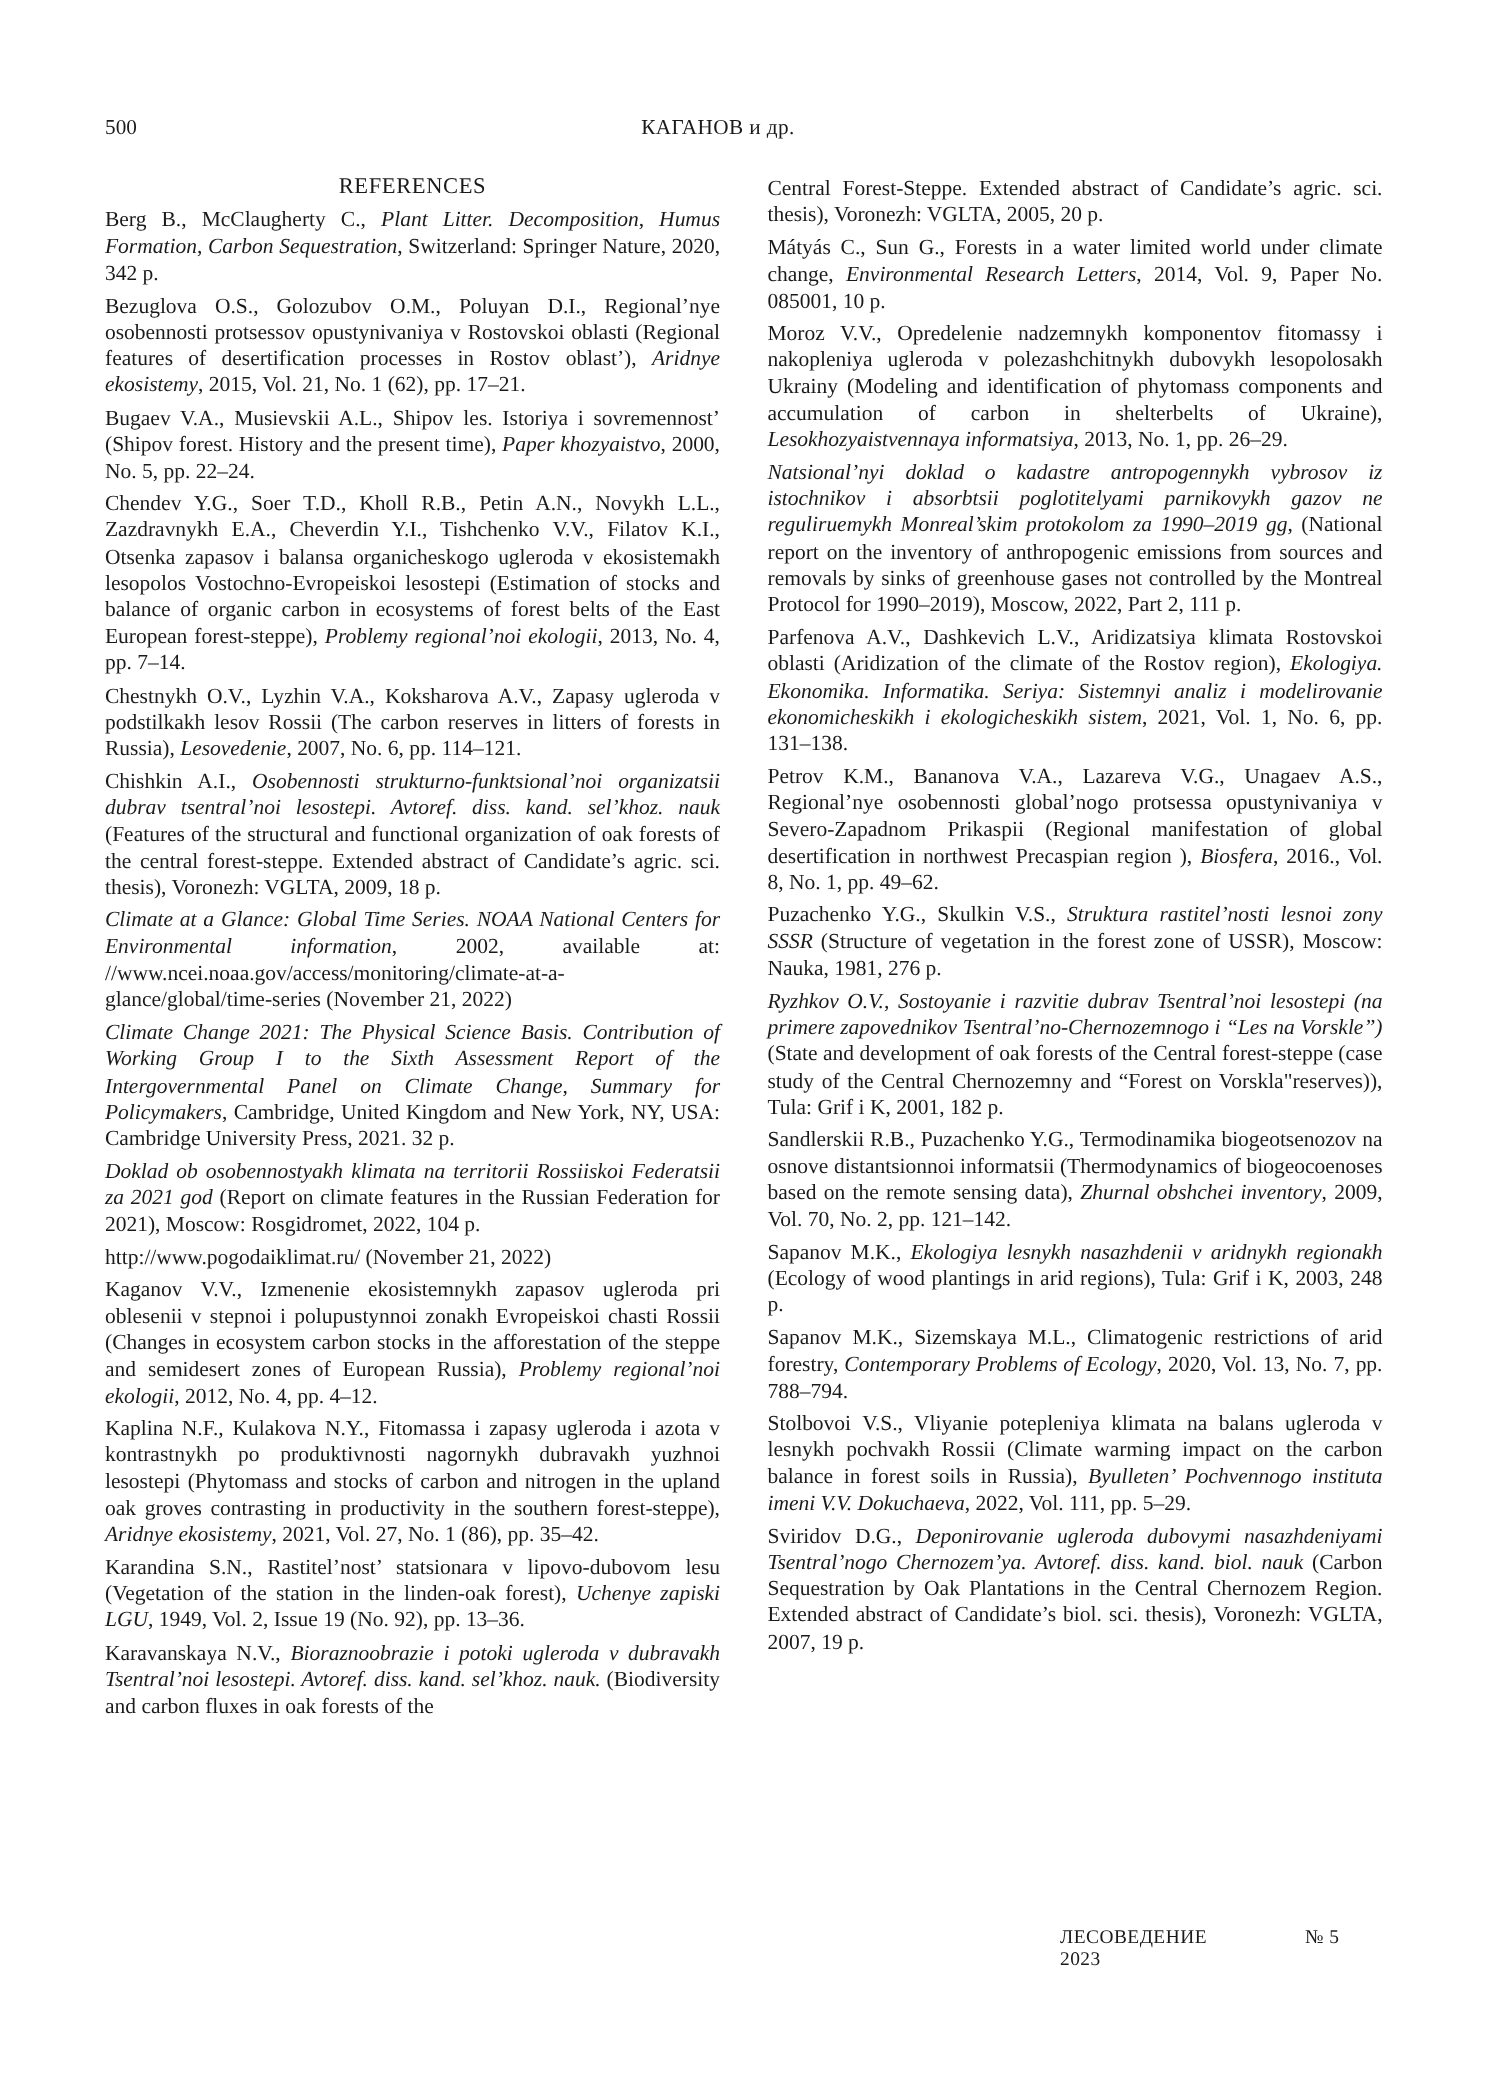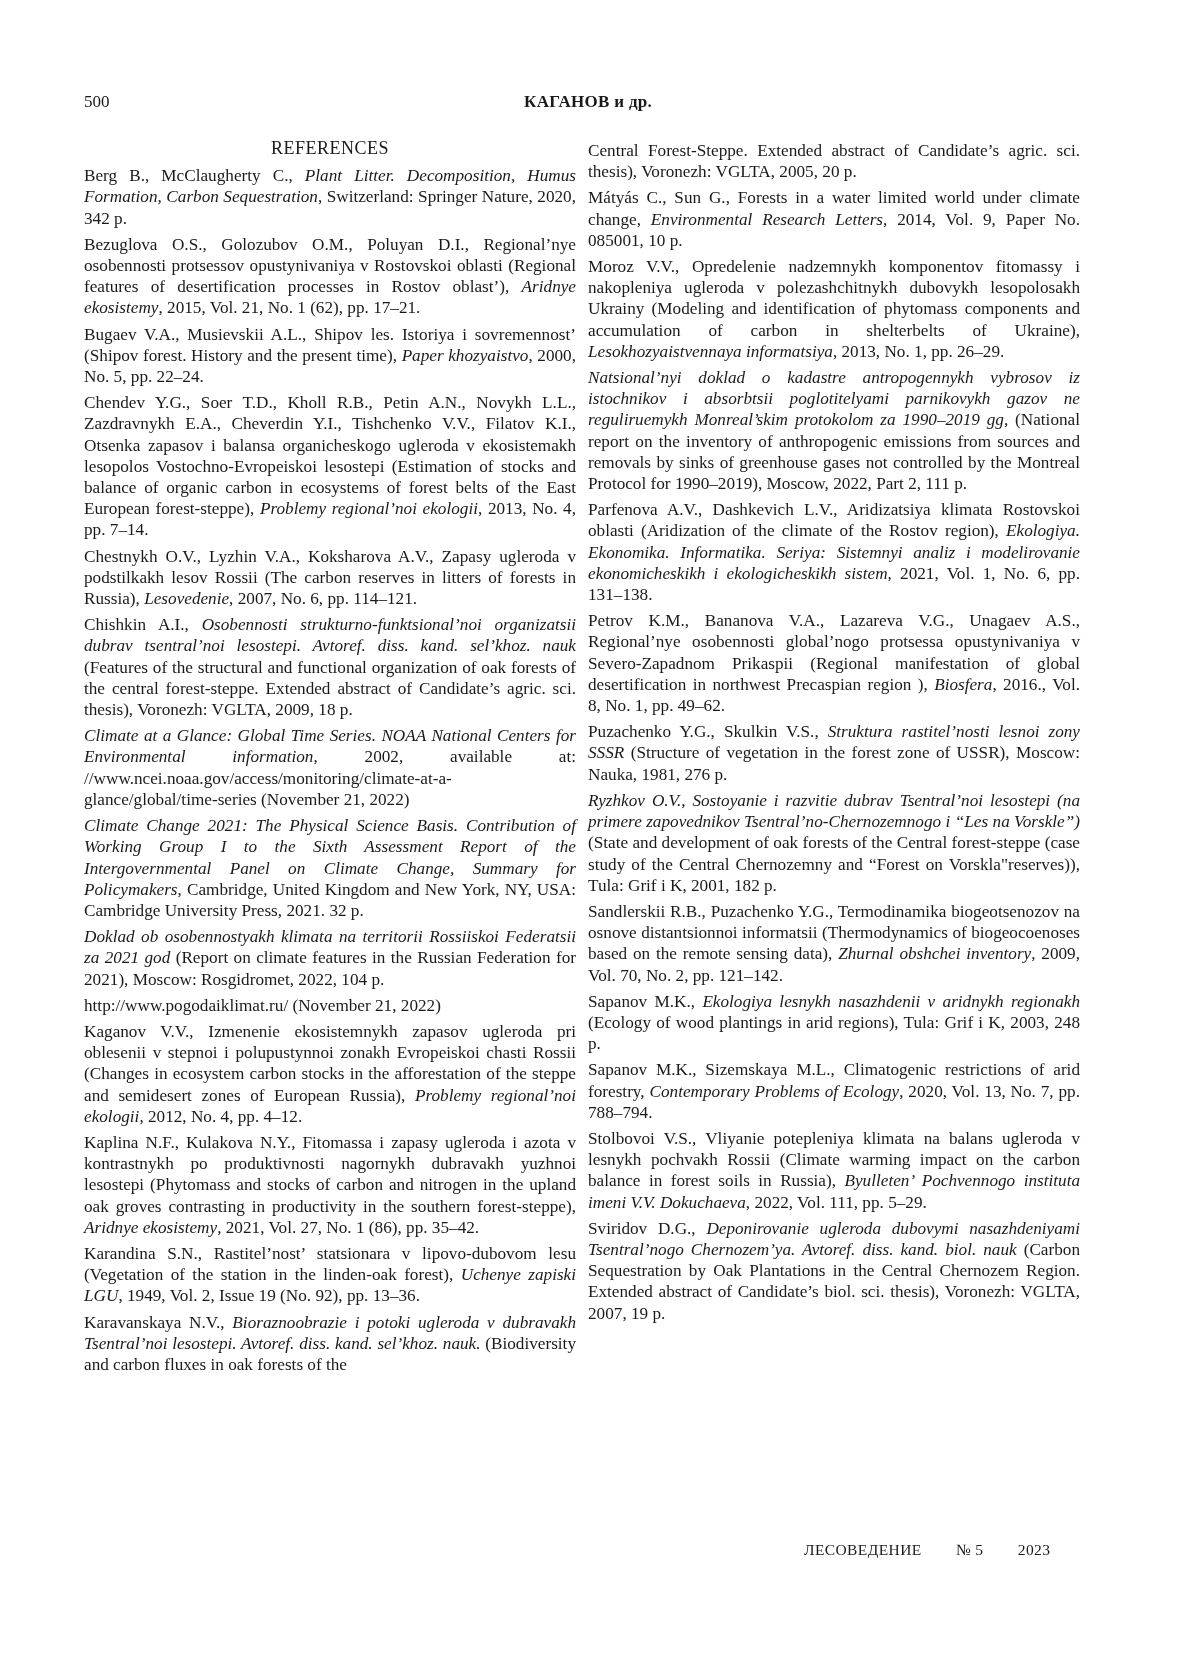--- a/index.html
+++ b/index.html
@@ -6,39 +6,39 @@
     body {
       width: 1200px; height: 1669px; position: relative; overflow: hidden;
       font-family: "Liberation Serif", "DejaVu Serif", serif;
       color: #1a1a1a;
     }
     .header {
       position: absolute; top: 92px; left: 84px; width: 1000px; height: 26px;
       font-size: 17px;
     }
     .header .pageno { position: absolute; left: 0; top: 0; }
-    .header .running { position: absolute; left: 440px; top: 0; letter-spacing: 0.3px; font-weight: bold; }
+    .header .running { position: absolute; left: 429px; top: 0; letter-spacing: 0.3px; }
     .col {
       position: absolute; top: 138px; width: 492px;
       font-size: 17.2px; line-height: 21.2px;
       text-align: justify; hyphens: auto;
     }
     .col.left { left: 84px; }
-    .col.right { left: 588px; top: 140px; }
+    .col.right { left: 614px; top: 140px; }
     .refs-title {
       text-align: center; font-size: 18px; letter-spacing: 0.5px;
       margin: 0 0 6px 0; font-weight: normal;
     }
     .ref { margin: 0 0 5px 0; }
     .ref i { font-style: italic; }
     .footer {
       position: absolute; top: 1541px; left: 804px; font-size: 15.5px;
       letter-spacing: 0.4px;
     }
-    .footer span { margin-right: 30px; }
+    .footer span { margin-right: 30px; margin-left: 44px; }
   </style>
 </head>
 <body>
 
 <div class="header">
   <span class="pageno">500</span>
   <span class="running">КАГАНОВ и др.</span>
 </div>
 
 <div class="col left">

